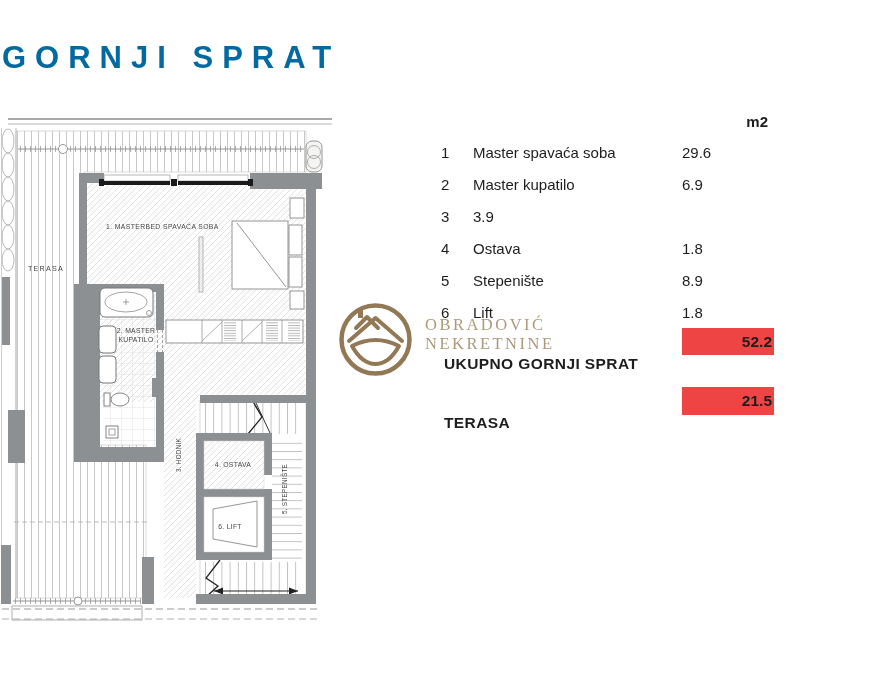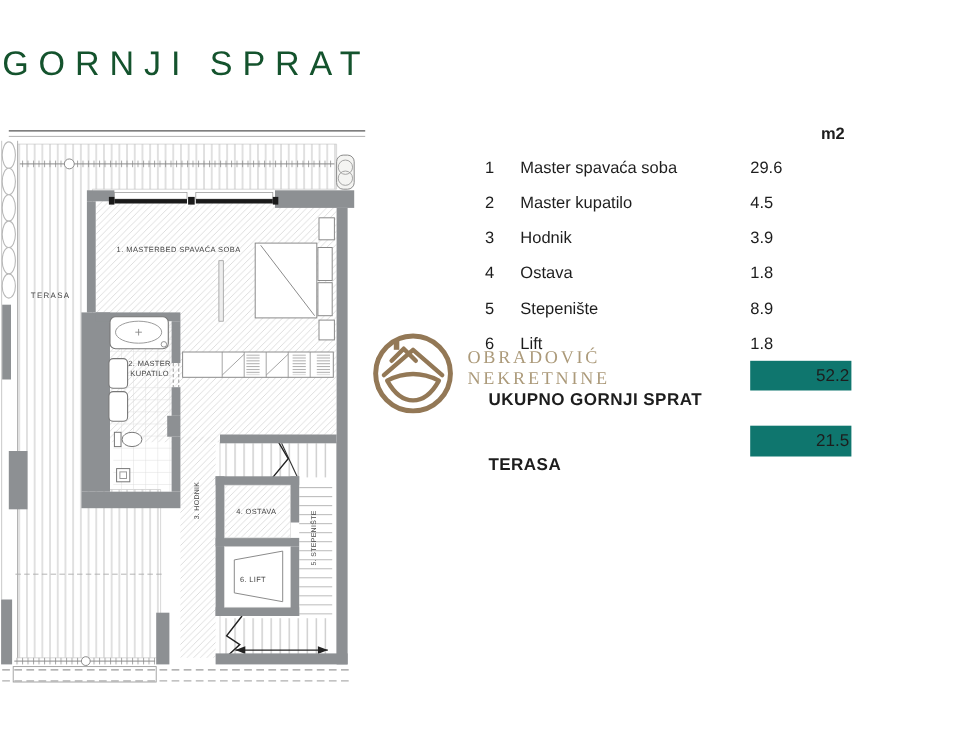--- a/index.html
+++ b/index.html
@@ -1,38 +1,38 @@
 <!DOCTYPE html>
 <html><head>
 <meta charset="utf-8">
 <style>
   html,body{margin:0;padding:0;background:#fff;}
   .page{position:relative;width:876px;height:682px;background:#ffffff;overflow:hidden;
         font-family:"Liberation Sans",sans-serif;}
   .title{position:absolute;left:2px;top:40px;font-size:31px;line-height:36px;
-         letter-spacing:9px;color:#14532d;font-weight:400;white-space:nowrap;}
+         letter-spacing:9px;color:#0369a1;font-weight:700;white-space:nowrap;}
   .plan{position:absolute;left:0;top:112px;z-index:0;}
   
   .area-table{position:absolute;left:437px;top:106px;width:337px;color:#1d1d1d;
               font-size:15px;z-index:2;}
   .unit-row{height:30px;display:flex;align-items:center;justify-content:flex-end;
             font-weight:bold;padding-right:6px;box-sizing:border-box;}
   .trow{height:32px;display:flex;align-items:center;}
   .trow .no{width:36px;padding-left:4px;box-sizing:border-box;}
   .trow .name{flex:1;}
   .trow .val{width:92px;padding-right:2px;box-sizing:border-box;}
   .hl{display:flex;height:27px;}
   .hl.terrace{margin-top:32px;height:28px;}
   .hl .cell-name{width:236px;background:#f0efec;display:flex;align-items:center;
                  padding-left:7px;box-sizing:border-box;font-weight:bold;
                  font-size:15.5px;letter-spacing:0.4px;margin-top:36px;}
   .hl .gap{width:9px;}
-  .hl .cell-val{flex:1;background:#0f766e;display:flex;align-items:center;
+  .hl .cell-val{flex:1;background:#ef4444;display:flex;align-items:center;
                 justify-content:flex-end;padding-right:2px;box-sizing:border-box;
-                font-weight:normal;font-size:15.5px;}
+                font-weight:bold;font-size:15.5px;}
   
   .wm{position:absolute;left:338px;top:302px;display:flex;align-items:flex-start;
       z-index:1;opacity:0.92;}
   .wm-text{margin:13px 0 0 12px;font-family:"Liberation Serif",serif;
            font-size:16.5px;letter-spacing:2.5px;color:#a5926f;line-height:19px;
            white-space:nowrap;}
 </style>
 </head>
 <body>
 
@@ -255,25 +255,24 @@
     <div class="unit-row">m2</div>
 
     <div class="trow">
       <span class="no">1</span>
       <span class="name">Master spavaća soba</span>
       <span class="val">29.6</span>
     </div>
     <div class="trow">
       <span class="no">2</span>
       <span class="name">Master kupatilo</span>
-      <span class="val">4.5</span>
+      <span class="val">6.9</span>
     </div>
     <div class="trow">
       <span class="no">3</span>
-      <span class="name">Hodnik</span>
       <span class="val">3.9</span>
     </div>
     <div class="trow">
       <span class="no">4</span>
       <span class="name">Ostava</span>
       <span class="val">1.8</span>
     </div>
     <div class="trow">
       <span class="no">5</span>
       <span class="name">Stepenište</span>

